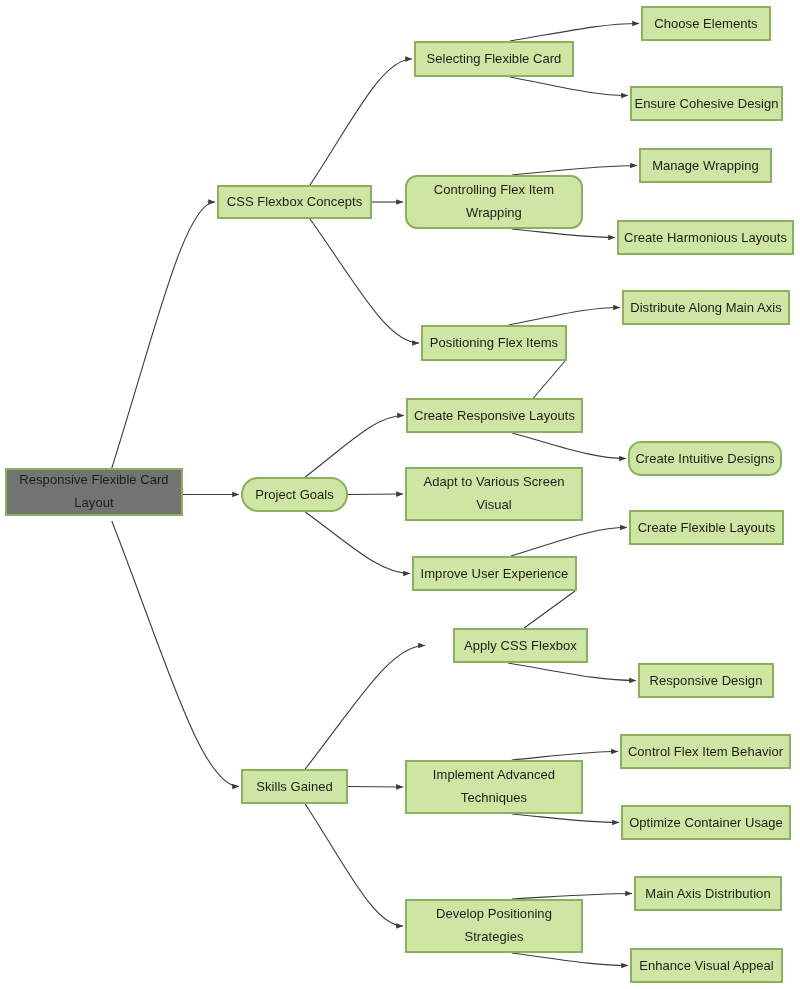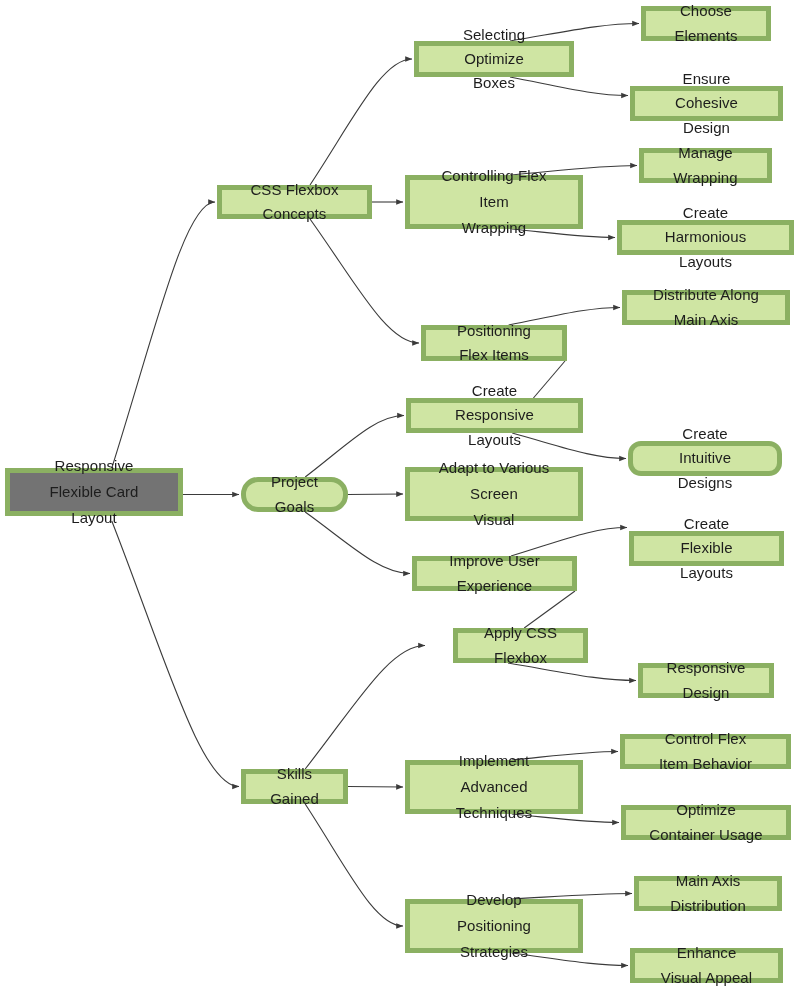--- a/index.html
+++ b/index.html
@@ -23,30 +23,30 @@
     left: 0;
     top: 0;
     width: 800px;
     height: 989px;
     pointer-events: none;
   }
   .node {
     position: absolute;
     box-sizing: border-box;
     background: #cfe5a3;
-    border: 5px solid #701a75;
+    border: 2px solid #701a75;
     color: #1d1d1d;
     display: flex;
     align-items: center;
     justify-content: center;
     text-align: center;
-    font-size: 15px;
+    font-size: 13px;
     line-height: 1.62;
     letter-spacing: 0.05px;
-    padding: 0 23px;
+    padding: 0 0;
     white-space: pre-line;
   }
   .node.two-line {
     line-height: 1.75;
   }
 </style>
 </head>
 <body>
 
 <div id="diagram-root">
@@ -84,39 +84,39 @@
         <path d="M 511.8 899 C 562.704 896.14, 596.64 893.5, 632 893.5" fill="none" stroke="#3b3b3b" stroke-width="1.1" marker-end="url(#arrowhead)"></path>
         <path d="M 511.8 953 C 561.024 959.5, 593.84 965.5, 628 965.5" fill="none" stroke="#3b3b3b" stroke-width="1.1" marker-end="url(#arrowhead)"></path>
       </g>
   </svg>
   <div id="node-layer">
       <div class="node two-line" style="left: 5px; top: 468px; width: 178px; height: 48px; background: #737373; border-color: rgb(139, 176, 98); color: rgb(29, 29, 29);">Responsive Flexible Card
 Layout</div>
       <div class="node" style="left: 217px; top: 185px; width: 155px; height: 34px; background: rgb(207, 229, 163); border-color: rgb(139, 176, 98); color: rgb(29, 29, 29);">CSS Flexbox Concepts</div>
       <div class="node" style="left: 241px; top: 477px; width: 107px; height: 35px; background: rgb(207, 229, 163); border-color: rgb(139, 176, 98); color: rgb(29, 29, 29); border-radius: 17px;">Project Goals</div>
       <div class="node" style="left: 241px; top: 769px; width: 107px; height: 35px; background: rgb(207, 229, 163); border-color: rgb(139, 176, 98); color: rgb(29, 29, 29);">Skills Gained</div>
-      <div class="node" style="left: 414px; top: 41px; width: 160px; height: 36px; background: rgb(207, 229, 163); border-color: rgb(139, 176, 98); color: rgb(29, 29, 29);">Selecting Optimize Boxes</div>
-      <div class="node two-line" style="left: 405px; top: 175px; width: 178px; height: 54px; background: rgb(207, 229, 163); border-color: rgb(139, 176, 98); color: rgb(29, 29, 29);">Controlling Flex Item
+      <div class="node" style="left: 414px; top: 41px; width: 160px; height: 36px; background: rgb(207, 229, 163); border-color: rgb(139, 176, 98); color: rgb(29, 29, 29);">Selecting Flexible Card</div>
+      <div class="node two-line" style="left: 405px; top: 175px; width: 178px; height: 54px; background: rgb(207, 229, 163); border-color: rgb(139, 176, 98); color: rgb(29, 29, 29); border-radius: 12px;">Controlling Flex Item
 Wrapping</div>
       <div class="node" style="left: 421px; top: 325px; width: 146px; height: 36px; background: rgb(207, 229, 163); border-color: rgb(139, 176, 98); color: rgb(29, 29, 29);">Positioning Flex Items</div>
       <div class="node" style="left: 406px; top: 398px; width: 177px; height: 35px; background: rgb(207, 229, 163); border-color: rgb(139, 176, 98); color: rgb(29, 29, 29);">Create Responsive Layouts</div>
       <div class="node two-line" style="left: 405px; top: 467px; width: 178px; height: 54px; background: rgb(207, 229, 163); border-color: rgb(139, 176, 98); color: rgb(29, 29, 29);">Adapt to Various Screen
 Visual</div>
       <div class="node" style="left: 412px; top: 556px; width: 165px; height: 35px; background: rgb(207, 229, 163); border-color: rgb(139, 176, 98); color: rgb(29, 29, 29);">Improve User Experience</div>
       <div class="node" style="left: 427px; top: 628px; width: 135px; height: 35px; background: rgb(207, 229, 163); border-color: rgb(139, 176, 98); color: rgb(29, 29, 29); margin-left: 26px;">Apply CSS Flexbox</div>
       <div class="node two-line" style="left: 405px; top: 760px; width: 178px; height: 54px; background: rgb(207, 229, 163); border-color: rgb(139, 176, 98); color: rgb(29, 29, 29);">Implement Advanced
 Techniques</div>
       <div class="node two-line" style="left: 405px; top: 899px; width: 178px; height: 54px; background: rgb(207, 229, 163); border-color: rgb(139, 176, 98); color: rgb(29, 29, 29);">Develop Positioning
 Strategies</div>
       <div class="node" style="left: 641px; top: 6px; width: 130px; height: 35px; background: rgb(207, 229, 163); border-color: rgb(139, 176, 98); color: rgb(29, 29, 29);">Choose Elements</div>
       <div class="node" style="left: 630px; top: 78px; width: 153px; height: 35px; background: rgb(207, 229, 163); border-color: rgb(139, 176, 98); color: rgb(29, 29, 29); margin-top: 8px;">Ensure Cohesive Design</div>
       <div class="node" style="left: 639px; top: 148px; width: 133px; height: 35px; background: rgb(207, 229, 163); border-color: rgb(139, 176, 98); color: rgb(29, 29, 29);">Manage Wrapping</div>
       <div class="node" style="left: 617px; top: 220px; width: 177px; height: 35px; background: rgb(207, 229, 163); border-color: rgb(139, 176, 98); color: rgb(29, 29, 29);">Create Harmonious Layouts</div>
       <div class="node" style="left: 622px; top: 290px; width: 168px; height: 35px; background: rgb(207, 229, 163); border-color: rgb(139, 176, 98); color: rgb(29, 29, 29);">Distribute Along Main Axis</div>
       <div class="node" style="left: 628px; top: 441px; width: 154px; height: 35px; background: rgb(207, 229, 163); border-color: rgb(139, 176, 98); color: rgb(29, 29, 29); border-radius: 13px;">Create Intuitive Designs</div>
-      <div class="node" style="left: 629px; top: 510px; width: 155px; height: 35px; background: rgb(207, 229, 163); border-color: rgb(139, 176, 98); color: rgb(29, 29, 29); margin-top: 21px;">Create Flexible Layouts</div>
+      <div class="node" style="left: 629px; top: 510px; width: 155px; height: 35px; background: rgb(207, 229, 163); border-color: rgb(139, 176, 98); color: rgb(29, 29, 29);">Create Flexible Layouts</div>
       <div class="node" style="left: 638px; top: 663px; width: 136px; height: 35px; background: rgb(207, 229, 163); border-color: rgb(139, 176, 98); color: rgb(29, 29, 29);">Responsive Design</div>
       <div class="node" style="left: 620px; top: 734px; width: 171px; height: 35px; background: rgb(207, 229, 163); border-color: rgb(139, 176, 98); color: rgb(29, 29, 29);">Control Flex Item Behavior</div>
       <div class="node" style="left: 621px; top: 805px; width: 170px; height: 35px; background: rgb(207, 229, 163); border-color: rgb(139, 176, 98); color: rgb(29, 29, 29);">Optimize Container Usage</div>
       <div class="node" style="left: 634px; top: 876px; width: 148px; height: 35px; background: rgb(207, 229, 163); border-color: rgb(139, 176, 98); color: rgb(29, 29, 29);">Main Axis Distribution</div>
       <div class="node" style="left: 630px; top: 948px; width: 153px; height: 35px; background: rgb(207, 229, 163); border-color: rgb(139, 176, 98); color: rgb(29, 29, 29);">Enhance Visual Appeal</div>
     </div>
 </div>
 
 </body></html>

